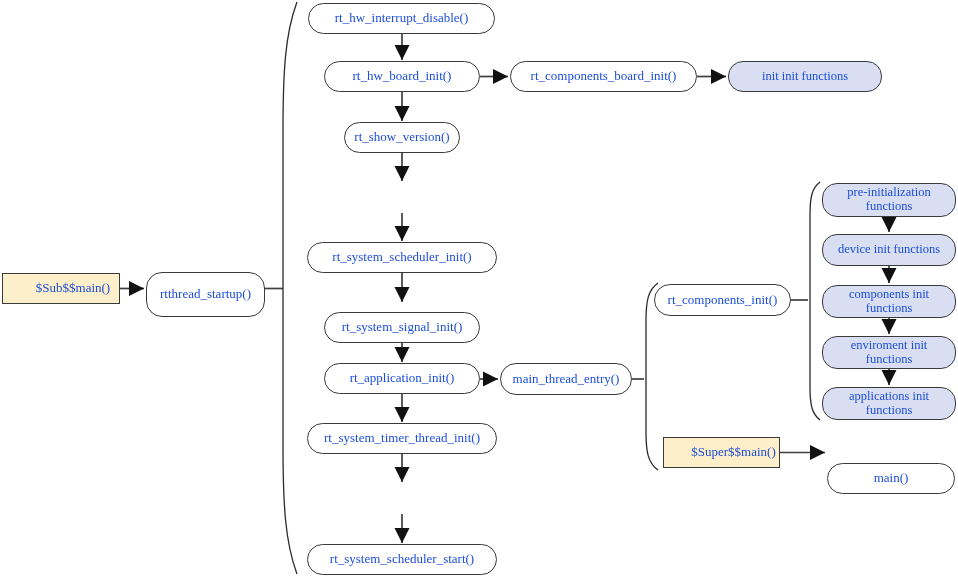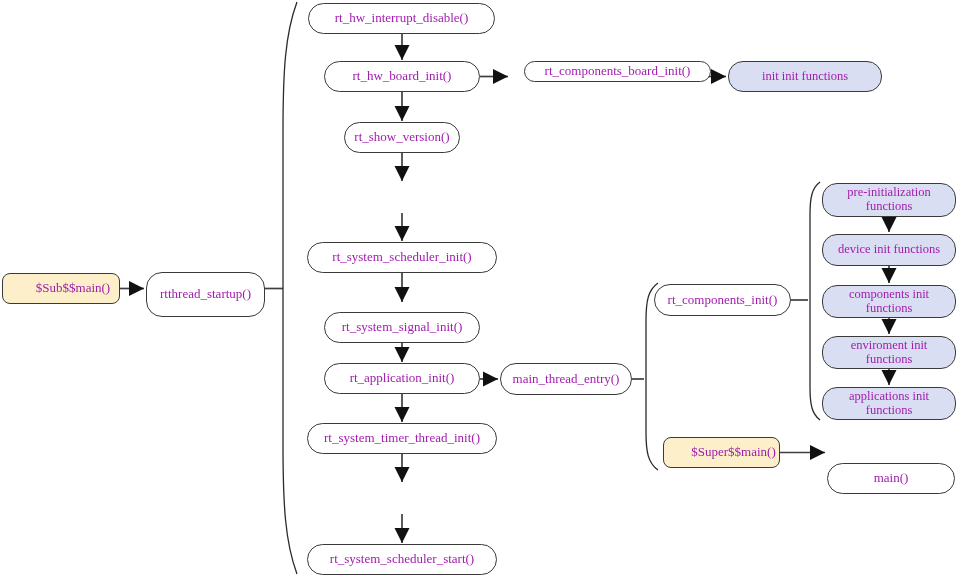--- a/index.html
+++ b/index.html
@@ -5,23 +5,23 @@
   html,body{margin:0;padding:0;background:#ffffff;}
   #canvas{
     position:relative;width:958px;height:576px;background:#ffffff;overflow:hidden;
     font-family:"Liberation Serif","DejaVu Serif",serif;
   }
   #wires{position:absolute;left:0;top:0;width:958px;height:576px;}
   .node{
     position:absolute;box-sizing:border-box;
     border:1.3px solid #3a3a3a;background:#ffffff;border-radius:16px;
     display:flex;align-items:center;justify-content:center;text-align:center;
-    font-size:13px;color:#a21caf;line-height:1.1;padding:0 4px;white-space:nowrap;
+    font-size:13px;color:#1d4ed8;line-height:1.1;padding:0 4px;white-space:nowrap;
   }
-  .rect{border-radius:8px;background:#fcefc9;padding-left:28px;}
+  .rect{border-radius:0;background:#fcefc9;padding-left:28px;}
   .blue{background:#d9def2;border-radius:15px;font-size:12.5px;white-space:normal;padding:0 3px;}
 </style>
 </head>
 <body>
 
 <div id="canvas">
 
   <svg id="wires" viewBox="0 0 958 576" xmlns="http://www.w3.org/2000/svg">
     <defs>
       <marker id="ah" viewBox="0 0 10 10" refX="10" refY="5" markerWidth="9" markerHeight="9" orient="auto">
@@ -69,21 +69,21 @@
 
   <div class="node" style="left:308px;top:3px;width:187px;height:31px;">rt_hw_interrupt_disable()</div>
   <div class="node" style="left:324px;top:61px;width:156px;height:31px;">rt_hw_board_init()</div>
   <div class="node" style="left:344px;top:122px;width:116px;height:31px;">rt_show_version()</div>
   <div class="node" style="left:307px;top:242px;width:190px;height:31px;">rt_system_scheduler_init()</div>
   <div class="node" style="left:324px;top:312px;width:156px;height:31px;">rt_system_signal_init()</div>
   <div class="node" style="left:324px;top:363px;width:156px;height:31px;">rt_application_init()</div>
   <div class="node" style="left:307px;top:423px;width:190px;height:31px;">rt_system_timer_thread_init()</div>
   <div class="node" style="left:307px;top:544px;width:190px;height:31px;">rt_system_scheduler_start()</div>
 
-  <div class="node" style="left:524px;top:61px;width:187px;height:21px;">rt_components_board_init()</div>
+  <div class="node" style="left:510px;top:61px;width:187px;height:31px;">rt_components_board_init()</div>
   <div class="node blue" style="left:728px;top:61px;width:154px;height:31px;">init init functions</div>
 
   <div class="node" style="left:500px;top:363px;width:132px;height:32px;">main_thread_entry()</div>
   <div class="node" style="left:654px;top:284px;width:137px;height:32px;">rt_components_init()</div>
 
   <div class="node blue" style="left:822px;top:183px;width:134px;height:34px;">pre-initialization functions</div>
   <div class="node blue" style="left:822px;top:234px;width:134px;height:32px;">device init functions</div>
   <div class="node blue" style="left:822px;top:285px;width:134px;height:33px;">components init functions</div>
   <div class="node blue" style="left:822px;top:336px;width:134px;height:33px;">enviroment init functions</div>
   <div class="node blue" style="left:822px;top:387px;width:134px;height:33px;">applications init functions</div>

